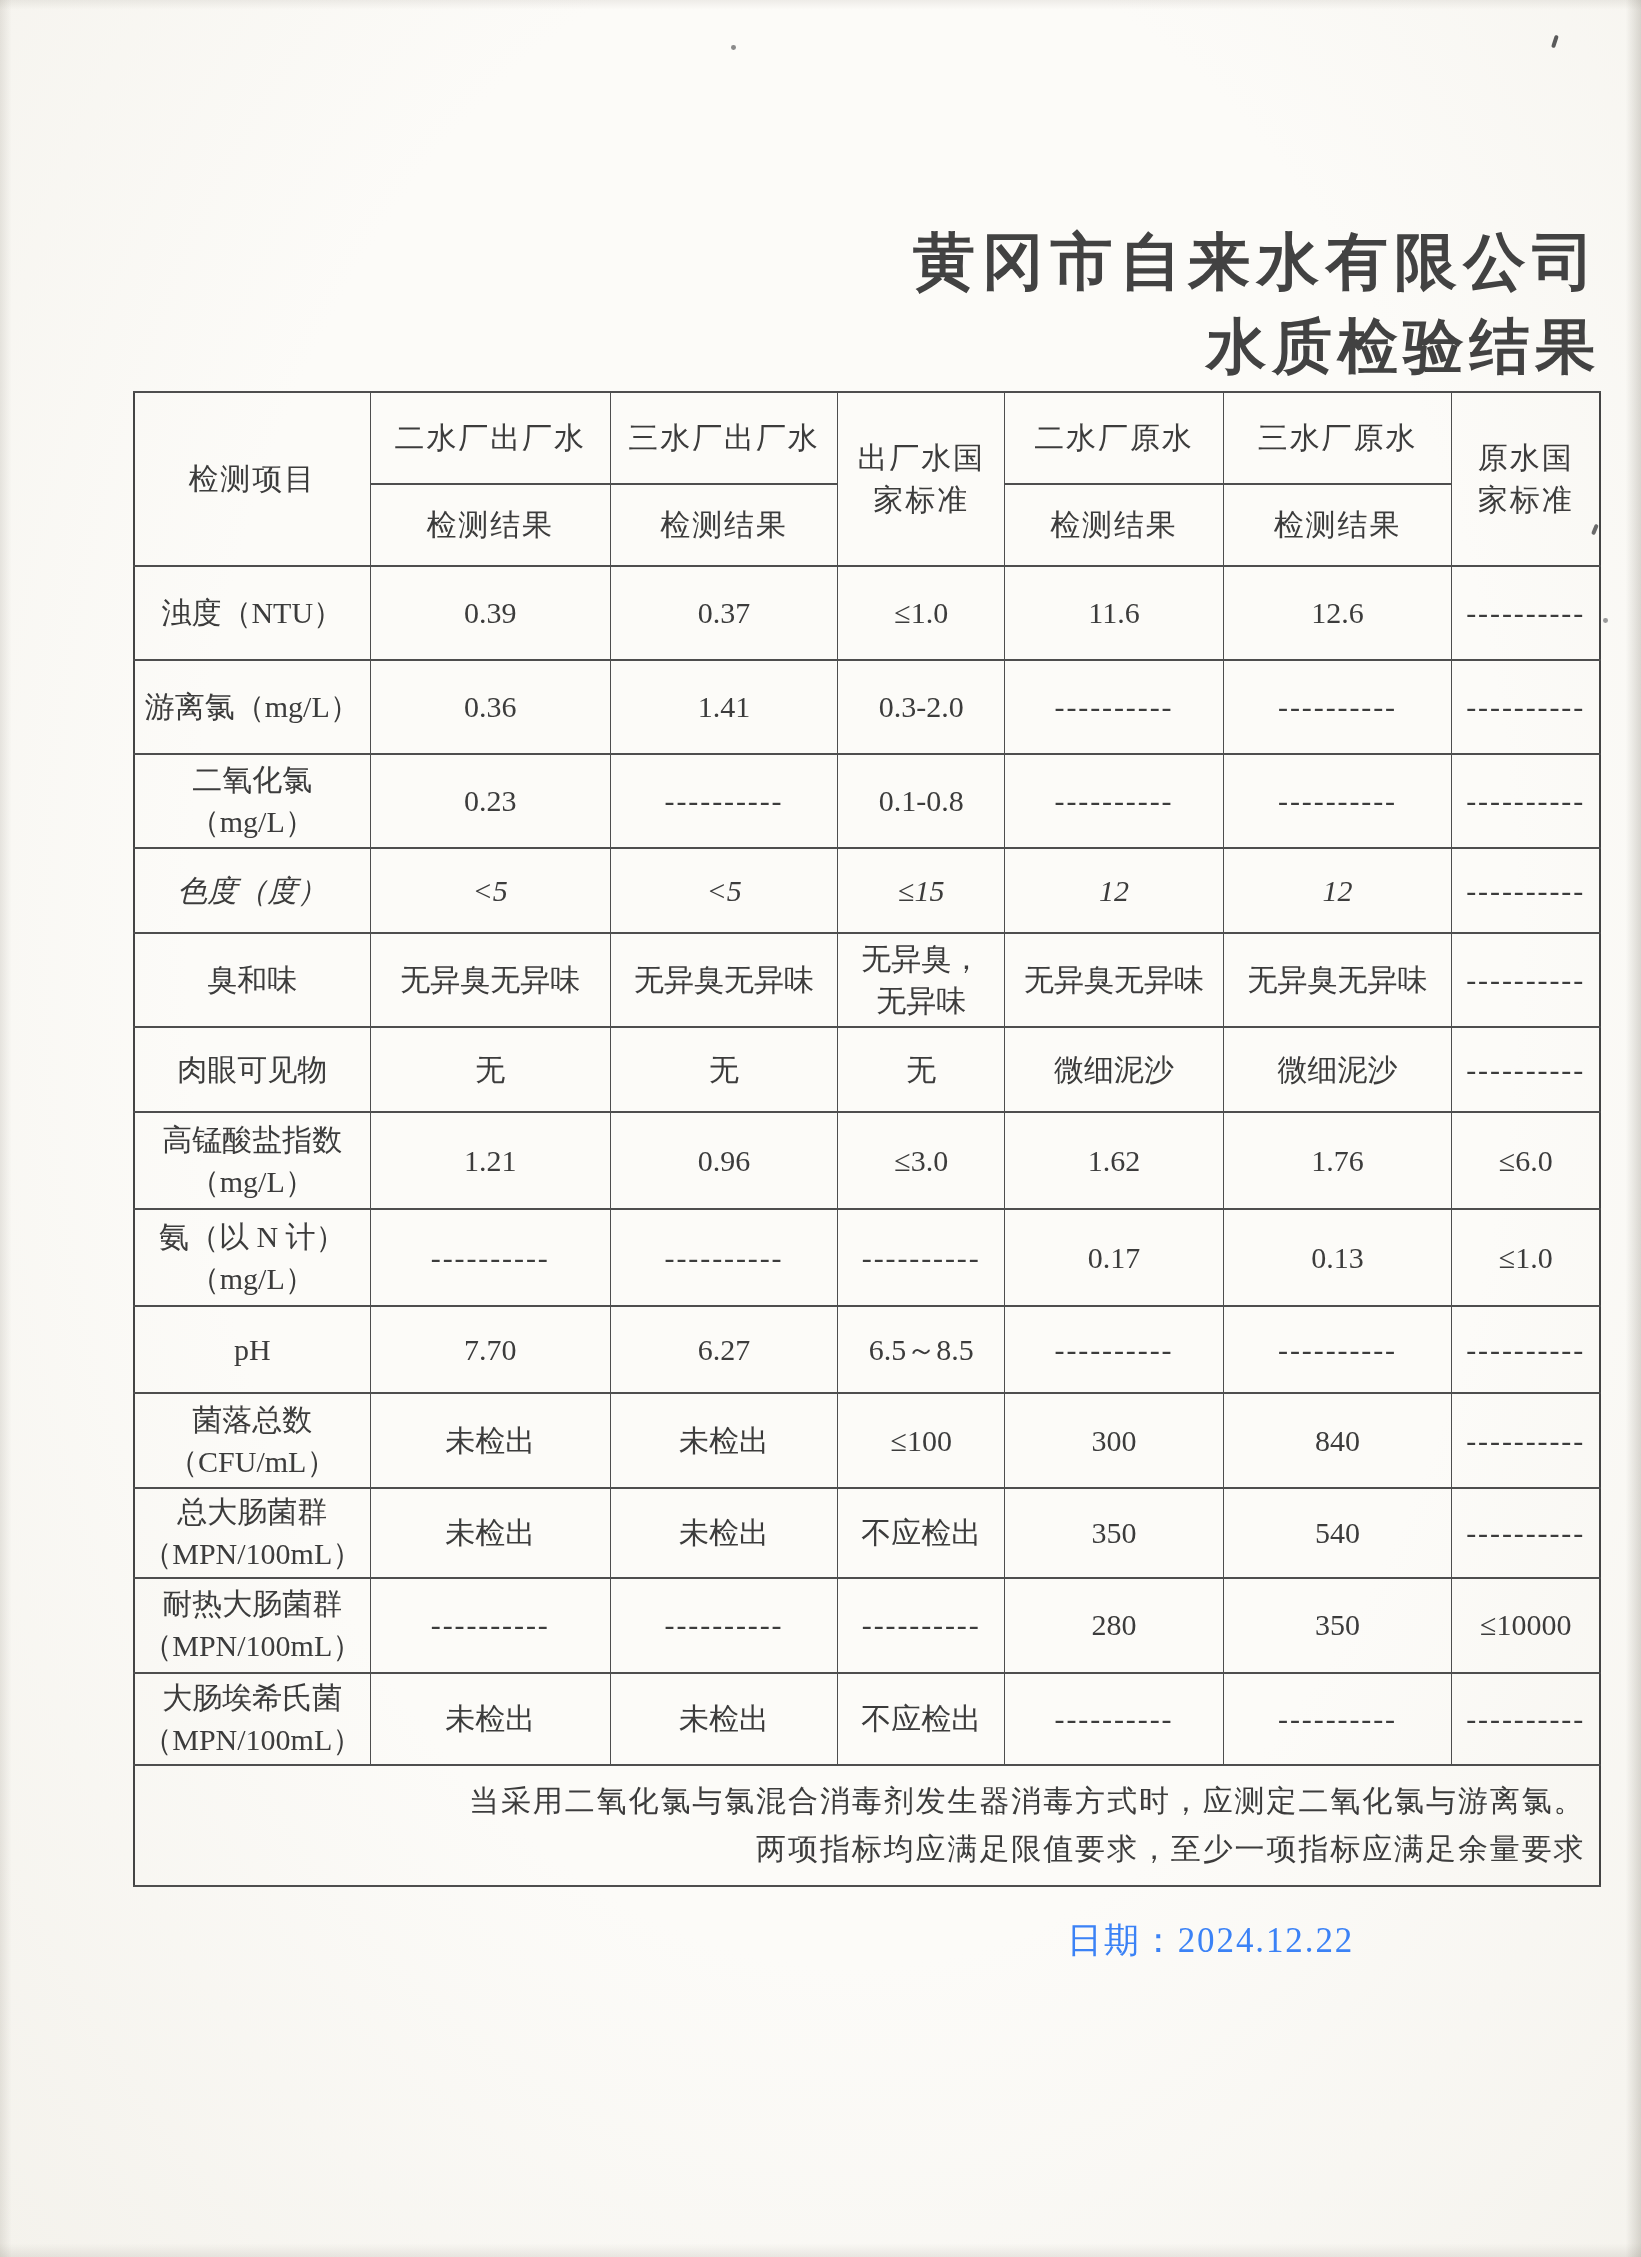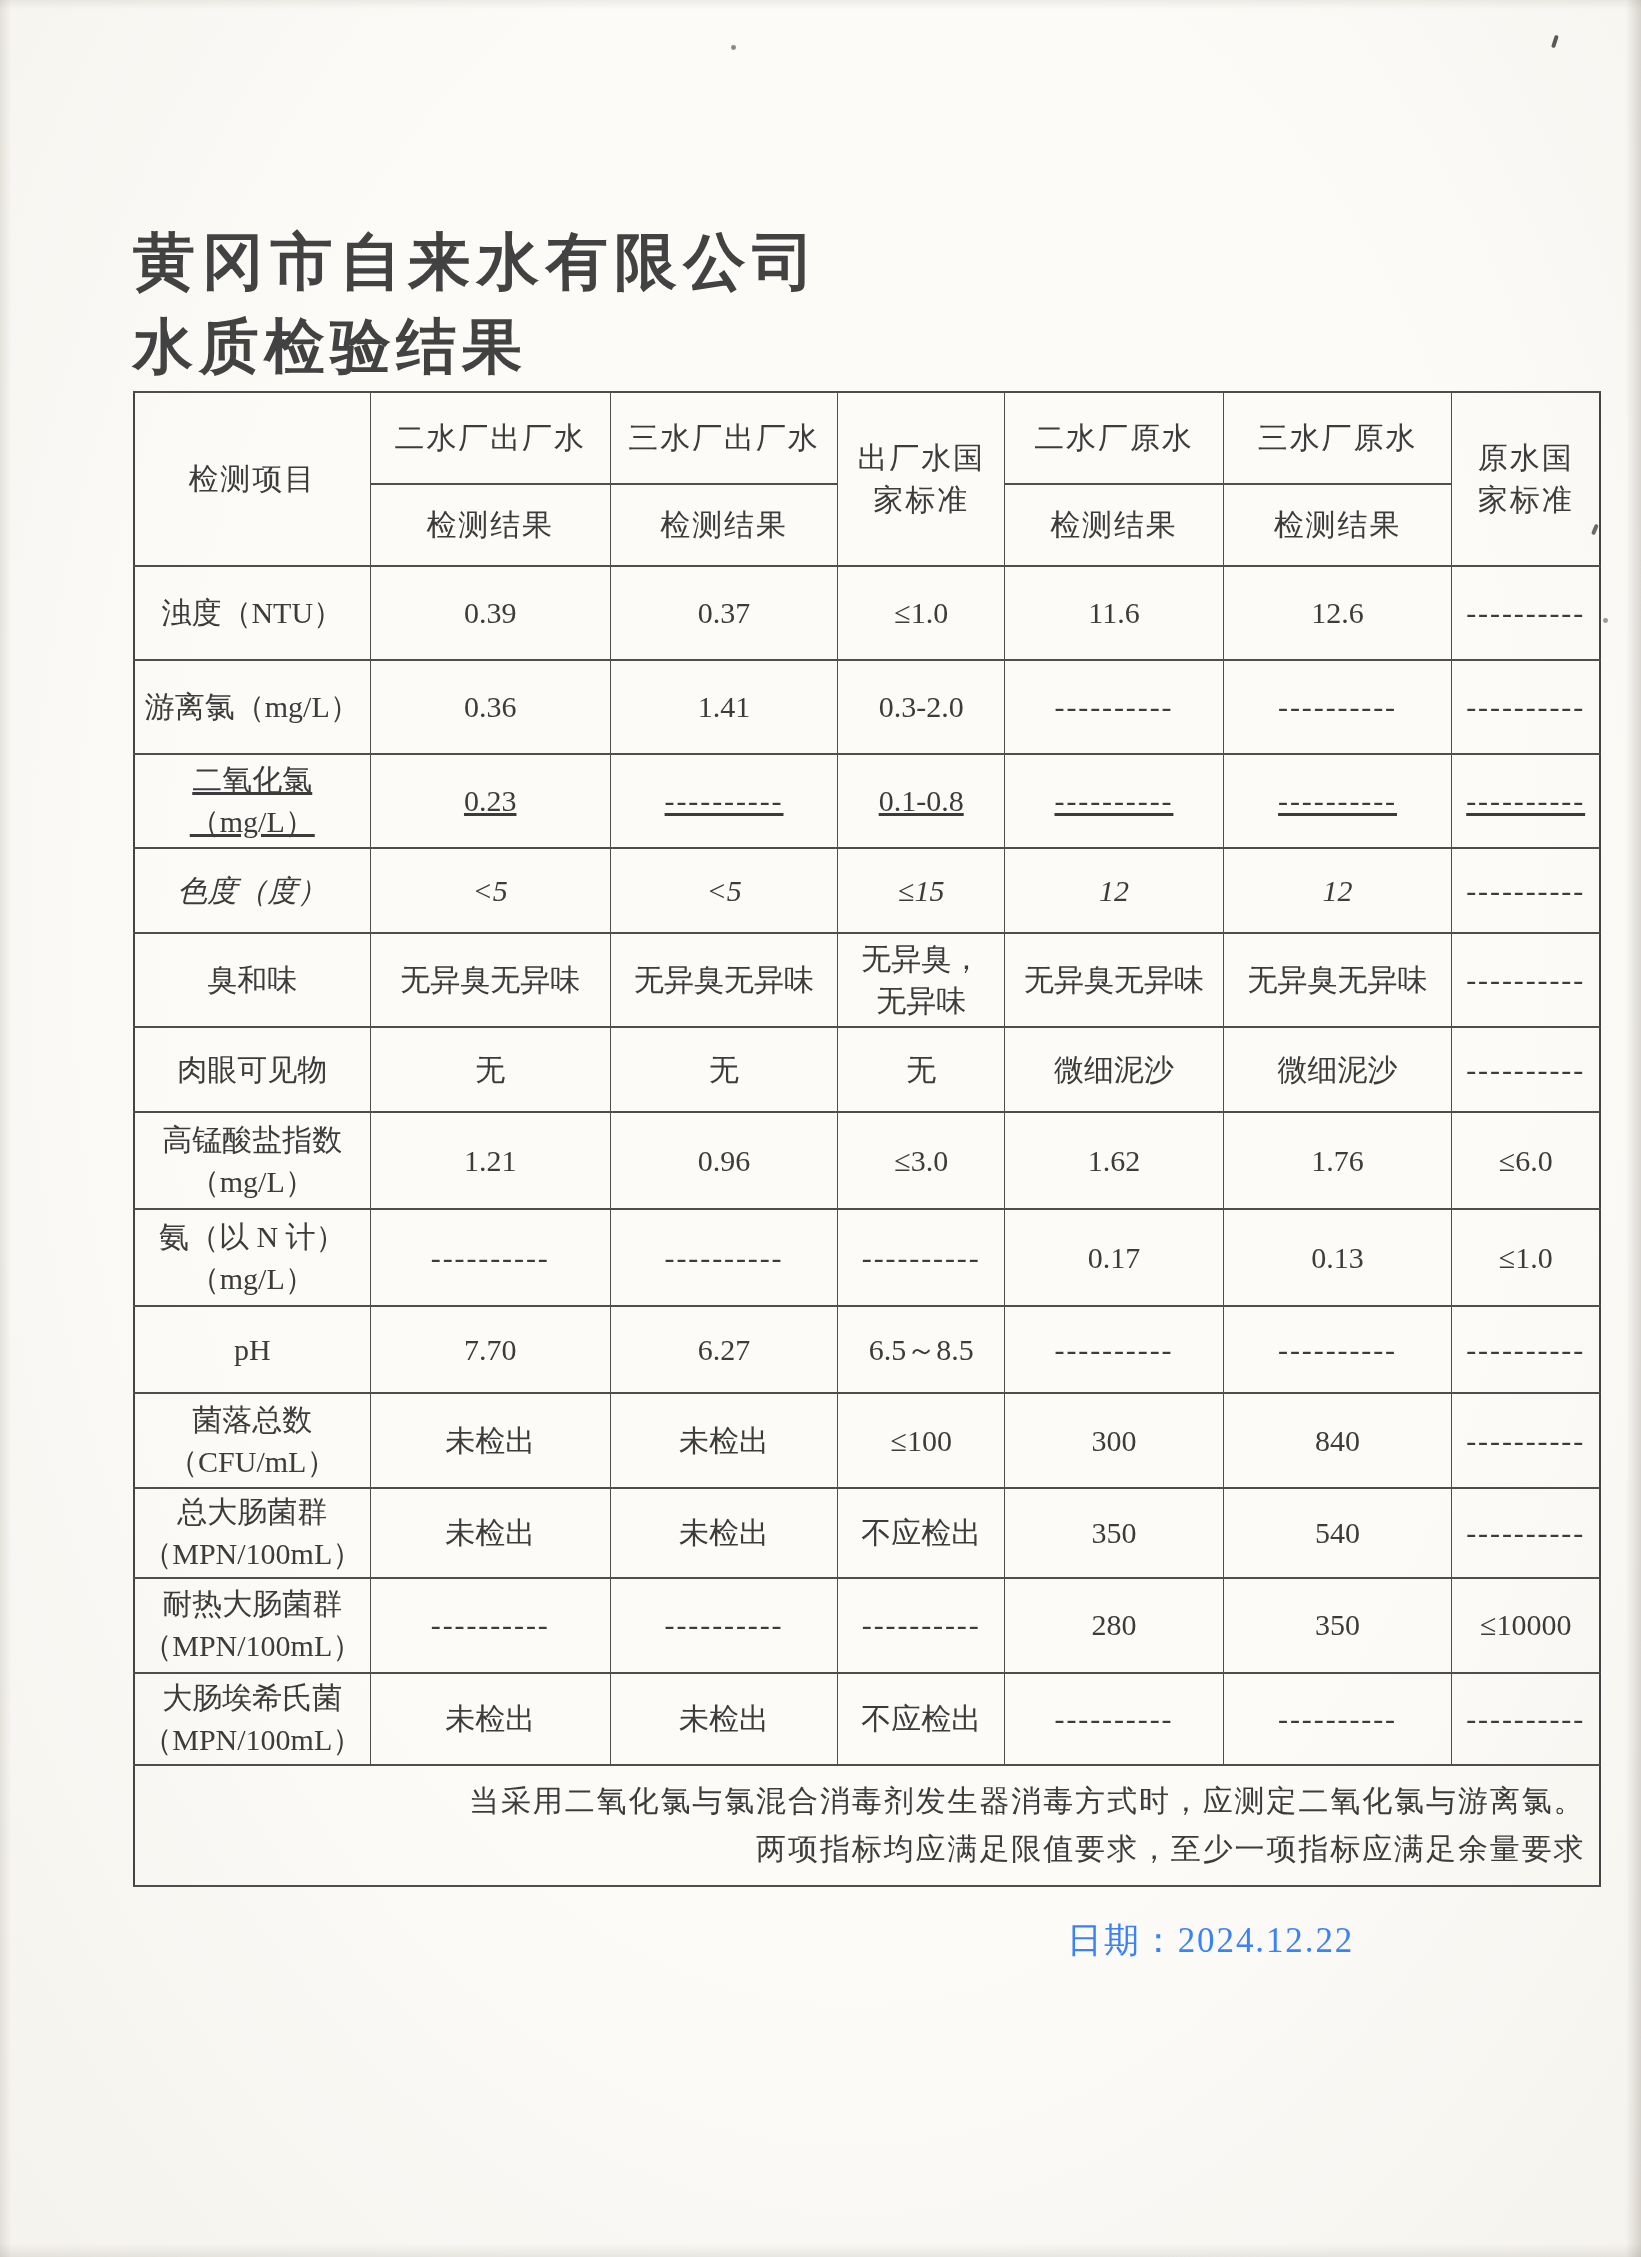--- a/index.html
+++ b/index.html
@@ -17,21 +17,21 @@
       linear-gradient(180deg, rgba(110,102,88,0.10) 0px, rgba(110,102,88,0) 9.7px),
       linear-gradient(0deg,  rgba(110,102,88,0.12) 0px, rgba(110,102,88,0) 13.5px);
   }
   .speck{position:absolute;background:#5a5a5a;border-radius:1.9px;}
   #speck1{left:1553px;top:35px;width:3.9px;height:12.6px;transform:rotate(18deg);}
   #speck2{left:731px;top:45px;width:4.8px;height:4.8px;border-radius:50%;background:#8a8a8a;}
   #speck3{left:1593px;top:524px;width:3.9px;height:10.6px;transform:rotate(22deg);background:#6a6a6a;}
   #speck4{left:1603px;top:618px;width:4.8px;height:4.8px;border-radius:50%;background:#9a9a9a;}
 
   .title,.subtitle{
-    position:absolute;left:133px;width:1468px;text-align:left;
+    position:absolute;left:133px;width:1468px;text-align:right;
     font-family:"Liberation Sans","DejaVu Sans",sans-serif;
     font-weight:bold;color:#424242;white-space:nowrap;
   }
   .title{top:220px;font-size:62px;letter-spacing:6.8px;}
   .subtitle{top:307px;font-size:60px;letter-spacing:5.8px;}
 
   table.report{
     position:absolute;left:133px;top:391px;width:1468px;
     border-collapse:collapse;table-layout:fixed;
     border:2.9px solid #444;
@@ -42,21 +42,21 @@
     text-align:center;vertical-align:middle;
     font-size:30px;font-weight:normal;color:#3c3c3c;
     white-space:pre-line;line-height:42px;
     padding:1.9px 3.9px;overflow:hidden;
   }
   .report thead th{letter-spacing:1.9px;}
   thead tr:nth-child(1){height:92px;}
   thead tr:nth-child(2){height:82px;}
   tbody tr:nth-child(1){height:94px;}
   tbody tr:nth-child(2){height:94px;}
-  tbody tr:nth-child(3){height:94px;text-decoration:underline;}
+  tbody tr:nth-child(3){height:94px;}
   tbody tr:nth-child(4){height:85px;font-style:italic;}
   tbody tr:nth-child(5){height:94px;}
   tbody tr:nth-child(6){height:85px;}
   tbody tr:nth-child(7){height:97px;}
   tbody tr:nth-child(8){height:97px;}
   tbody tr:nth-child(9){height:87px;}
   tbody tr:nth-child(10){height:95px;}
   tbody tr:nth-child(11){height:85px;}
   tbody tr:nth-child(12){height:95px;}
   tbody tr:nth-child(13){height:92px;}

